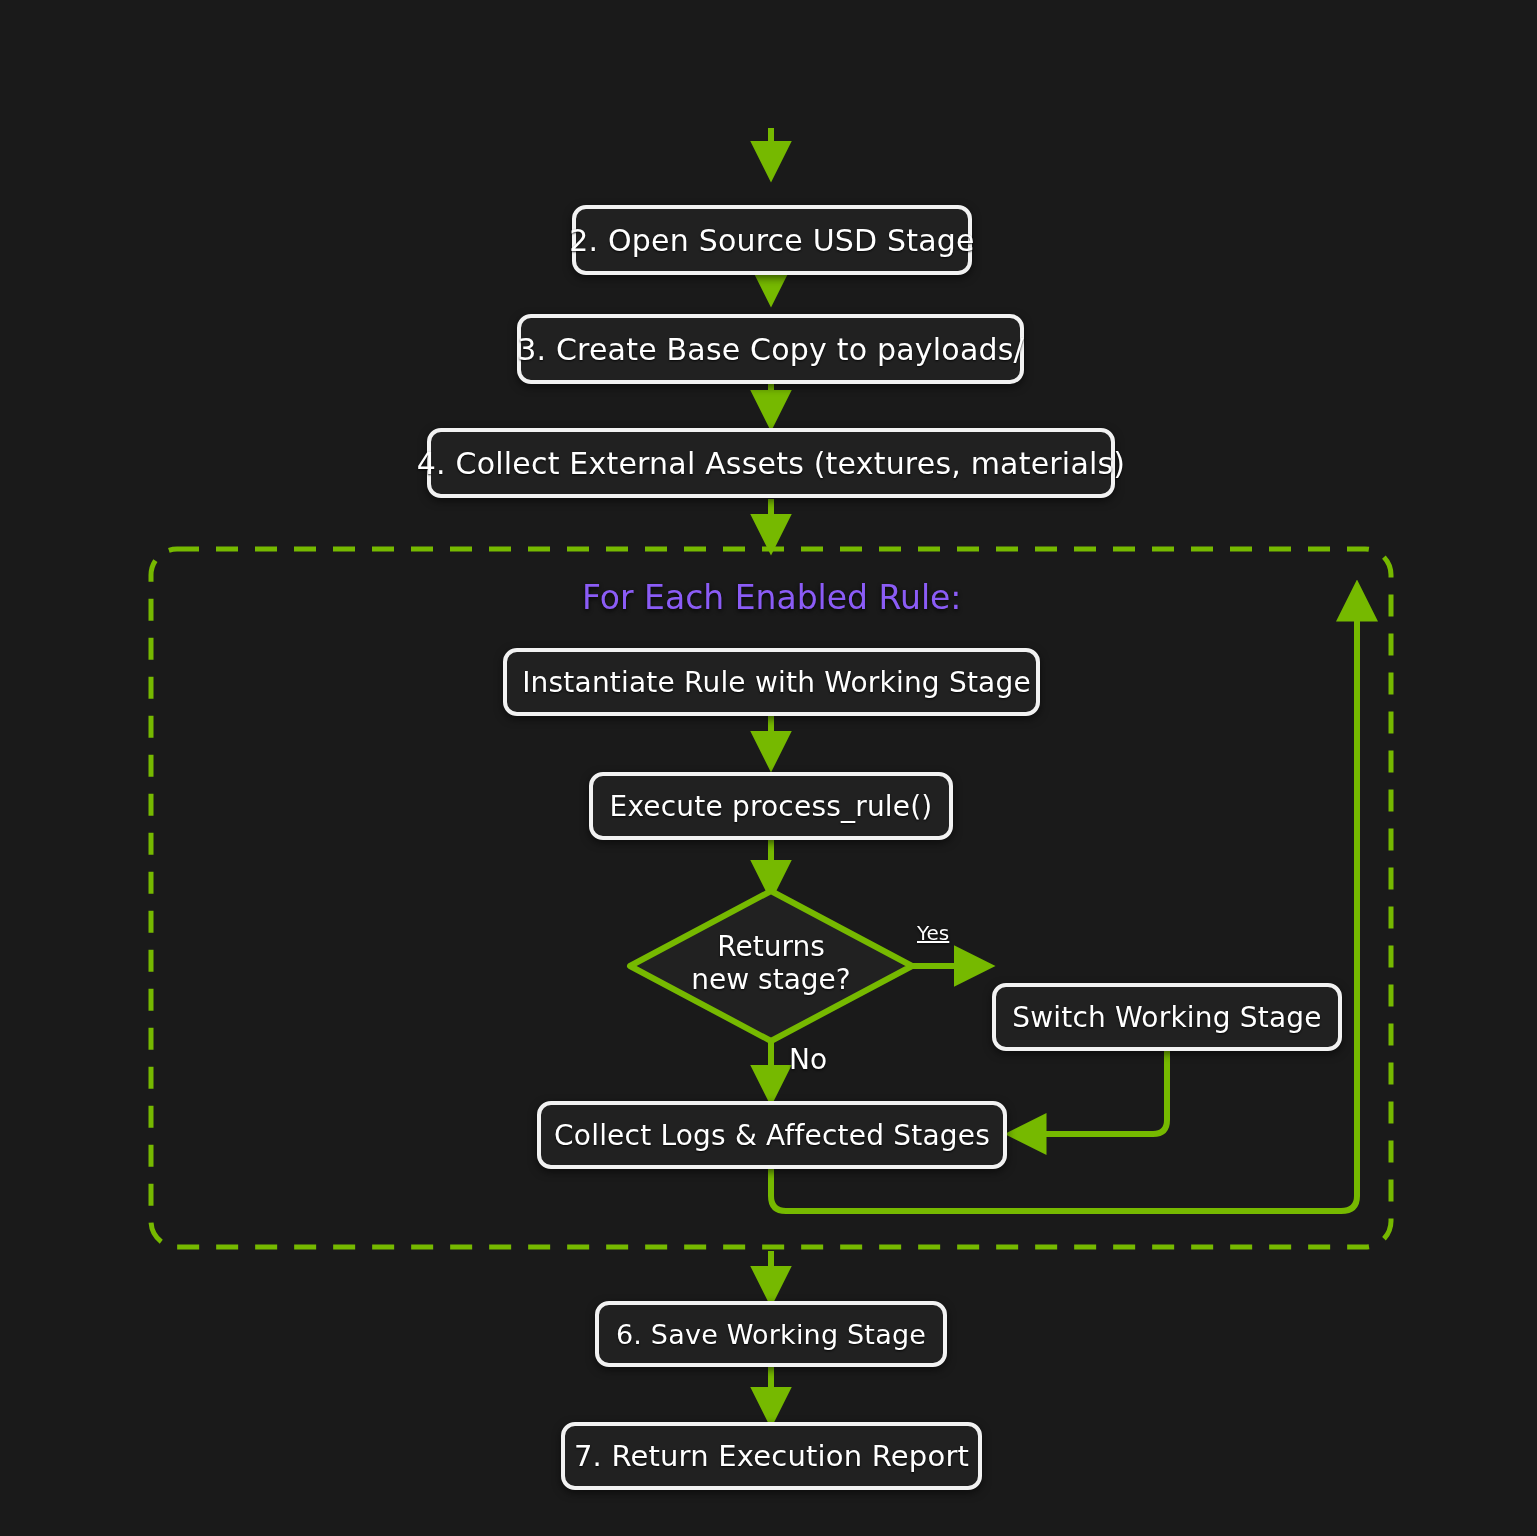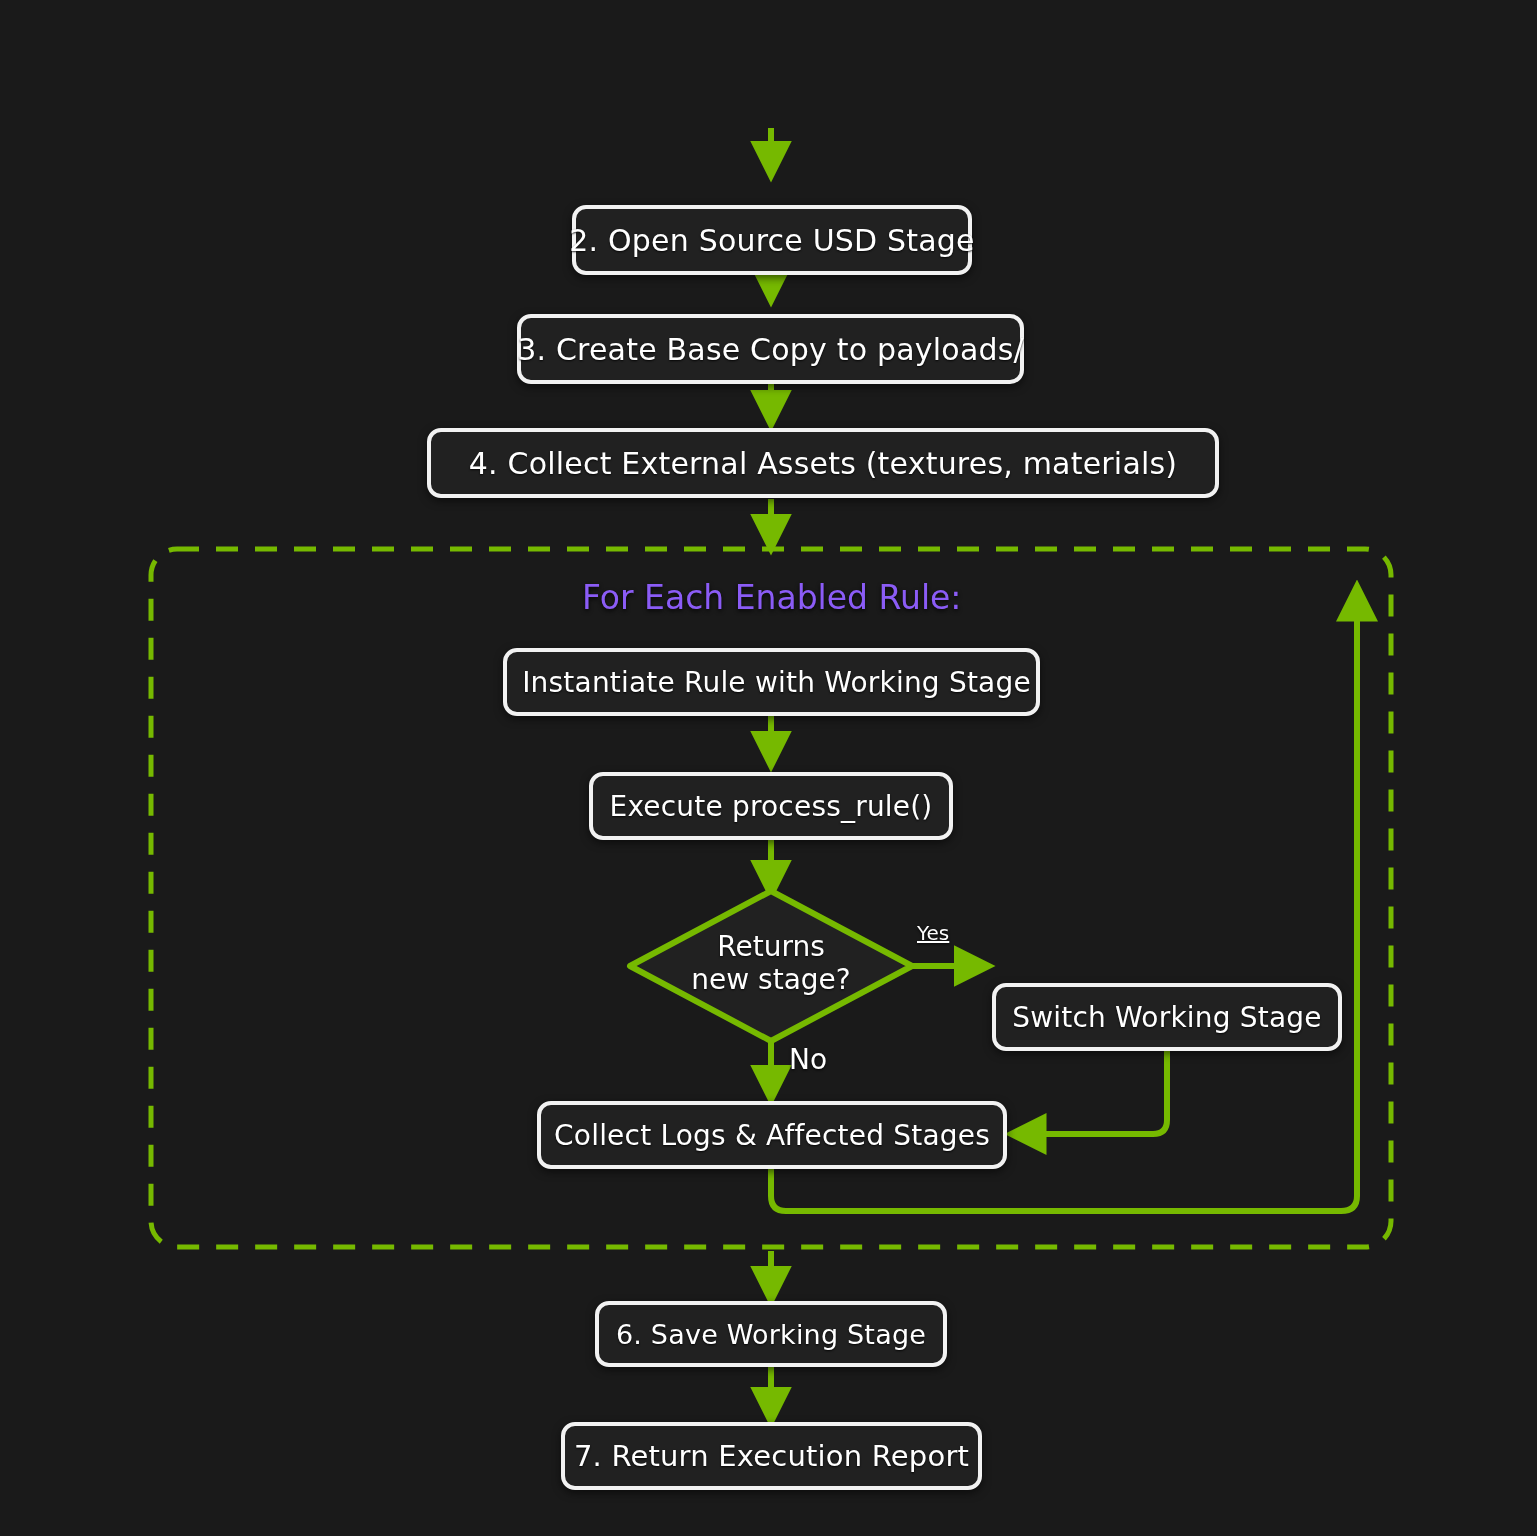--- a/index.html
+++ b/index.html
@@ -107,21 +107,21 @@
 
 
   <div class="node" style="left:572px; top:178px; width:400px; height:70px; font-size:30px;margin-top:27px;">
     <span>2. Open Source USD Stage</span>
   </div>
 
   <div class="node" style="left:517px; top:303px; width:507px; height:70px; font-size:30px;margin-top:11px;">
     <span>3. Create Base Copy to payloads/</span>
   </div>
 
-  <div class="node" style="left:427px; top:428px; width:792px; height:70px; font-size:30px;">
+  <div class="node" style="left:427px; top:428px; width:688px; height:70px; font-size:30px;">
     <span>4. Collect External Assets (textures, materials)</span>
   </div>
 
   <div class="group-title" style="left:582px; top:578px;">For Each Enabled Rule:</div>
 
   <div class="node" style="left:503px; top:648px; width:537px; height:68px; font-size:28px;padding-left:10px;">
     <span>Instantiate Rule with Working Stage</span>
   </div>
 
   <div class="node" style="left:589px; top:772px; width:364px; height:68px; font-size:28px;">

